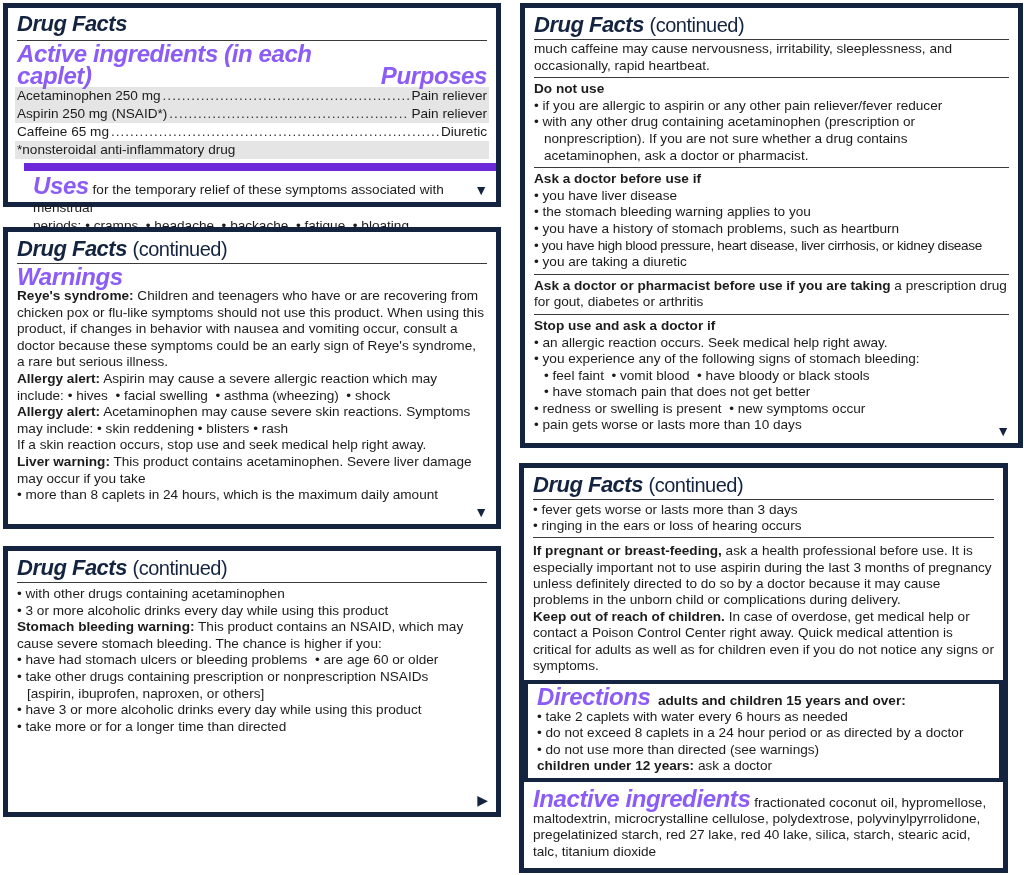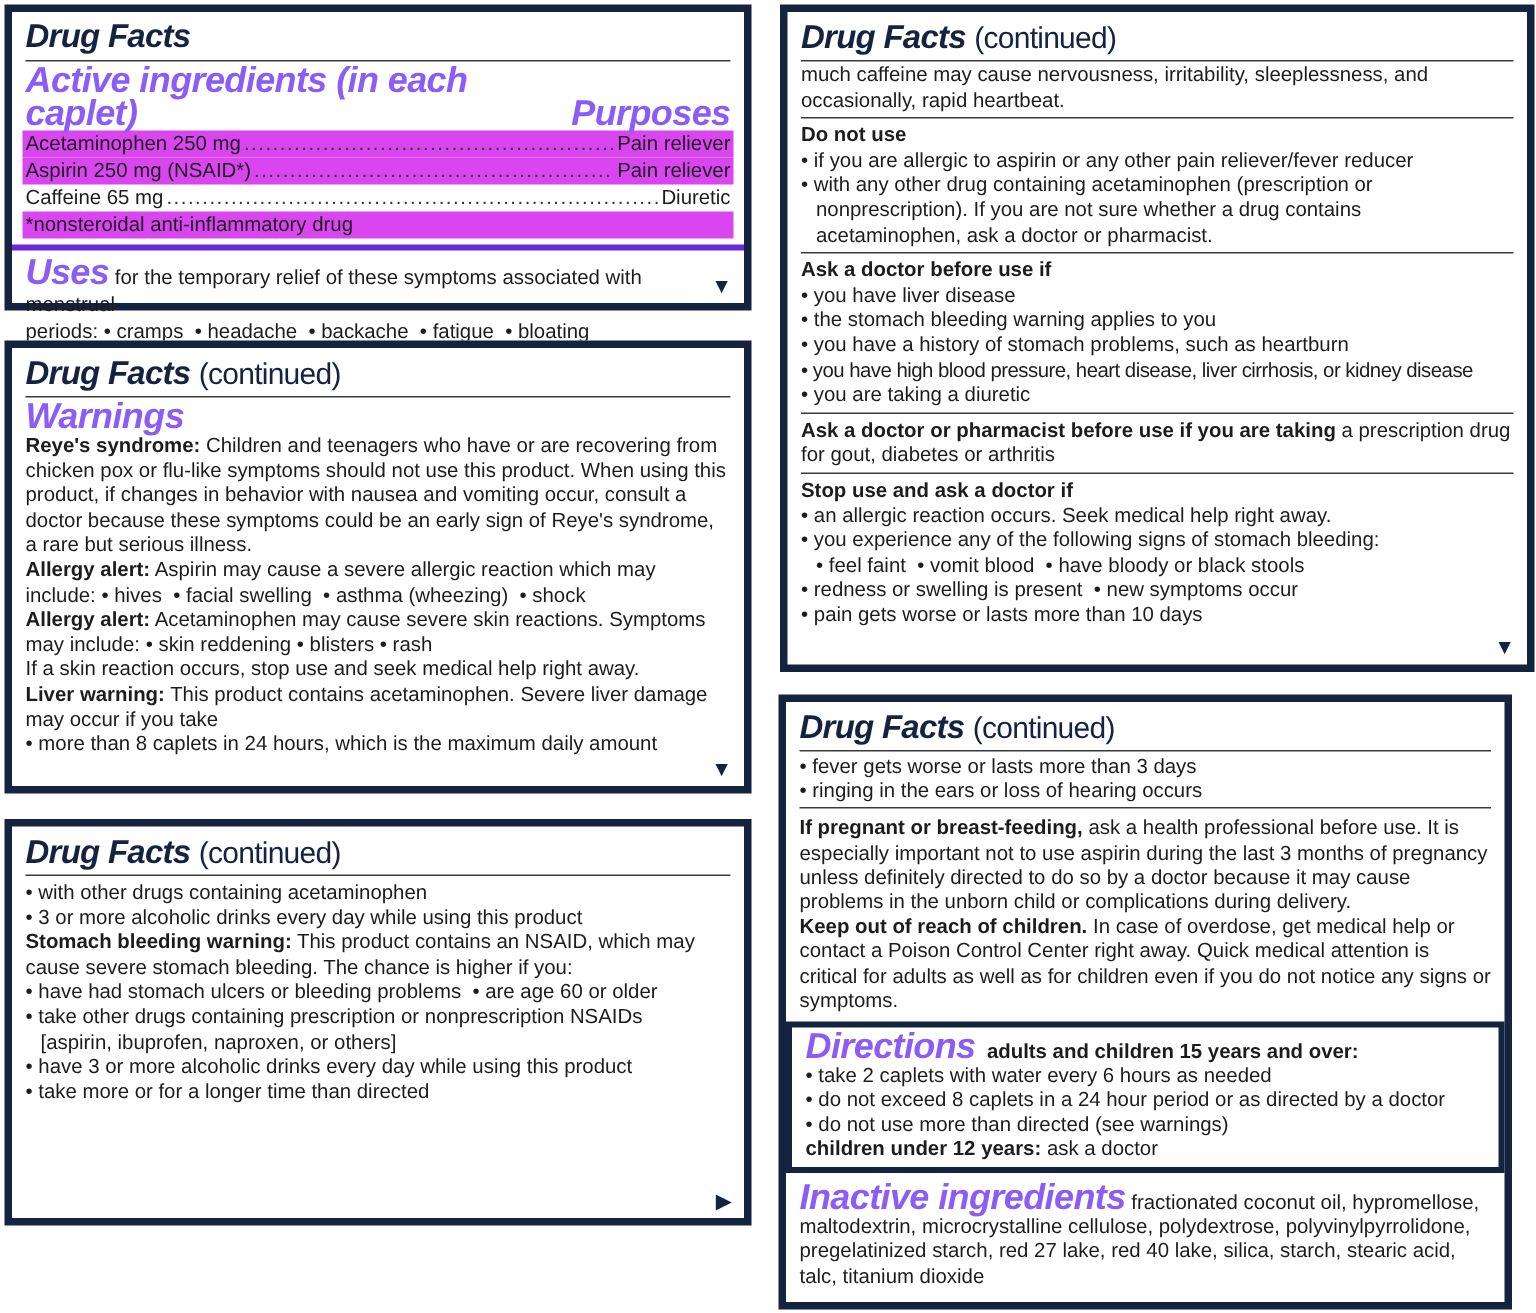--- a/index.html
+++ b/index.html
@@ -7,21 +7,21 @@
        font-family:"Liberation Sans", sans-serif;color:#1c1c1c;}
   .panel{position:absolute;box-sizing:border-box;border:5px solid #14233f;background:#fff;}
   .inner{padding:4px 9px 0 9px;border-radius:11px;}
   .h-drug{font-size:22px;font-weight:bold;font-style:italic;color:#14233f;letter-spacing:-0.5px;line-height:26px;}
   .h-cont{font-size:20px;font-weight:normal;font-style:normal;color:#14233f;letter-spacing:-0.5px;}
   .rule{border-top:1.5px solid #3a3a3a;margin:1px 0 2px 0;}
   .rule-thin{border-top:1.5px solid #3a3a3a;margin:3px 0 3px 0;}
   .h-sec{font-size:24px;font-weight:bold;font-style:italic;color:#8b5cf6;letter-spacing:-0.4px;line-height:22px;}
   .row{display:flex;justify-content:space-between;white-space:nowrap;overflow:hidden;font-size:13.6px;line-height:18px;padding:0 2px;}
   .row .dots{flex:1;overflow:hidden;margin:0 2px;letter-spacing:1px;color:#333;}
-  .pink{background:#d946ef;}
+  .pink{background:#e5e5e5;}
   .b{font-weight:bold;}
   .ind{padding-left:10px;}
   .arrow{position:absolute;right:8px;bottom:4px;font-size:14px;color:#14233f;}
   .hdr-row{display:flex;justify-content:space-between;align-items:flex-end;}
   .sub{border:4px solid #14233f;margin:0 -9px;padding:2px 9px 4px 9px;}
 </style>
 </head>
 <body>
 
 <div class="panel" style="left:3px;top:3px;width:498px;height:204px;">
@@ -47,21 +47,21 @@
         <span>Caffeine 65 mg</span>
         <span class="dots">..............................................................................................................................</span>
         <span>Diuretic</span>
       </div>
       <div class="row pink">
         <span>*nonsteroidal anti-inflammatory drug</span>
           <span></span>
       </div>
     </div>
   </div>
-  <div style="border-top:4px solid #6d28d9;margin-top:4px;padding:4px 9px 0 9px;font-size:13.6px;line-height:18px;">
+  <div style="border-top:8px solid #6d28d9;margin-top:4px;padding:4px 9px 0 9px;font-size:13.6px;line-height:18px;margin-left:16px;">
     <div>
       <span class="h-sec">Uses</span>
       <span>for the temporary relief of these symptoms associated with menstrual</span>
     </div>
     <div style="white-space:pre;">periods: • cramps  • headache  • backache  • fatigue  • bloating</div>
   </div>
   <span class="arrow">▼</span>
 </div>
 
 <div class="panel" style="left:3px;top:227px;width:498px;height:302px;">
@@ -113,20 +113,21 @@
     <div>• you have a history of stomach problems, such as heartburn</div>
     <div style="white-space:nowrap;letter-spacing:-0.35px;">• you have high blood pressure, heart disease, liver cirrhosis, or kidney disease</div>
     <div>• you are taking a diuretic</div>
     <div class="rule-thin"></div>
     <div><span class="b">Ask a doctor or pharmacist before use if you are taking</span> <span>a prescription drug for gout, diabetes or arthritis</span></div>
     <div class="rule-thin"></div>
     <div class="b">Stop use and ask a doctor if</div>
     <div>• an allergic reaction occurs. Seek medical help right away.</div>
     <div>• you experience any of the following signs of stomach bleeding:</div>
     <div class="ind" style="white-space:pre;">• feel faint  • vomit blood  • have bloody or black stools</div>
+    <div class="ind">• have stomach pain that does not get better</div>
     <div style="white-space:pre;">• redness or swelling is present  • new symptoms occur</div>
     <div>• pain gets worse or lasts more than 10 days</div>
   </div>
   <span class="arrow">▼</span>
 </div>
 
 <div class="panel" style="left:519px;top:463px;width:489px;height:410px;">
   <div class="inner" style="padding-top:4px;font-size:13.6px;line-height:16.2px;">
     <div class="h-drug"><span>Drug Facts</span> <span class="h-cont">(continued)</span></div>
     <div class="rule" style="margin-bottom:2px;"></div>

